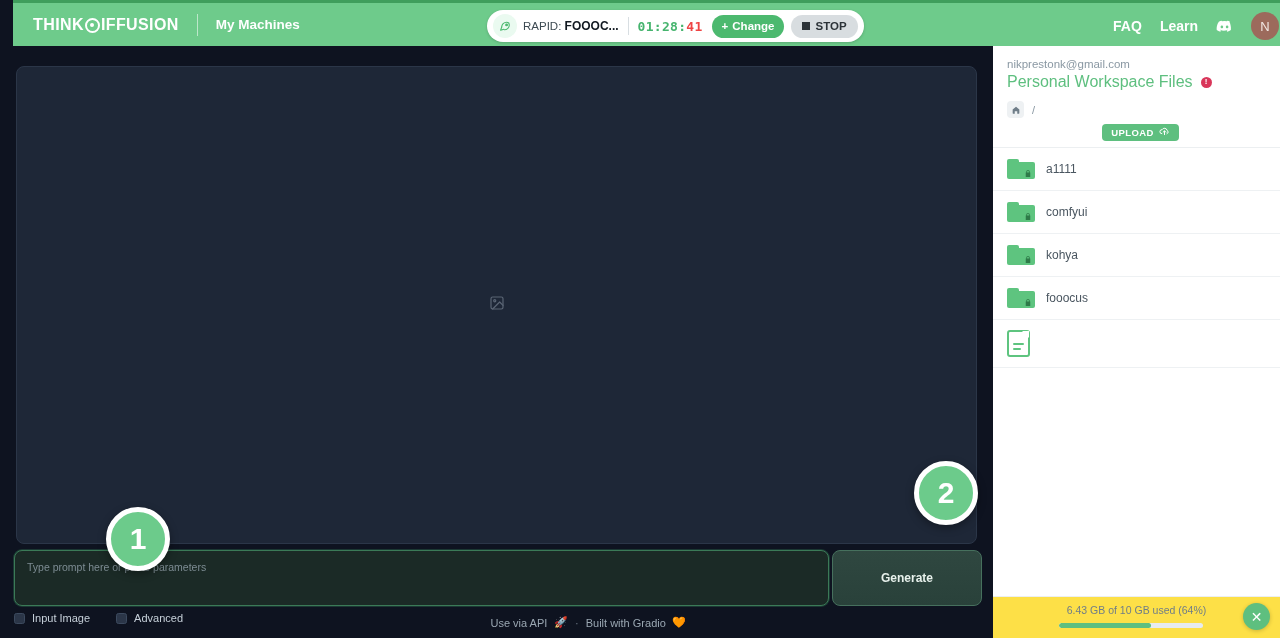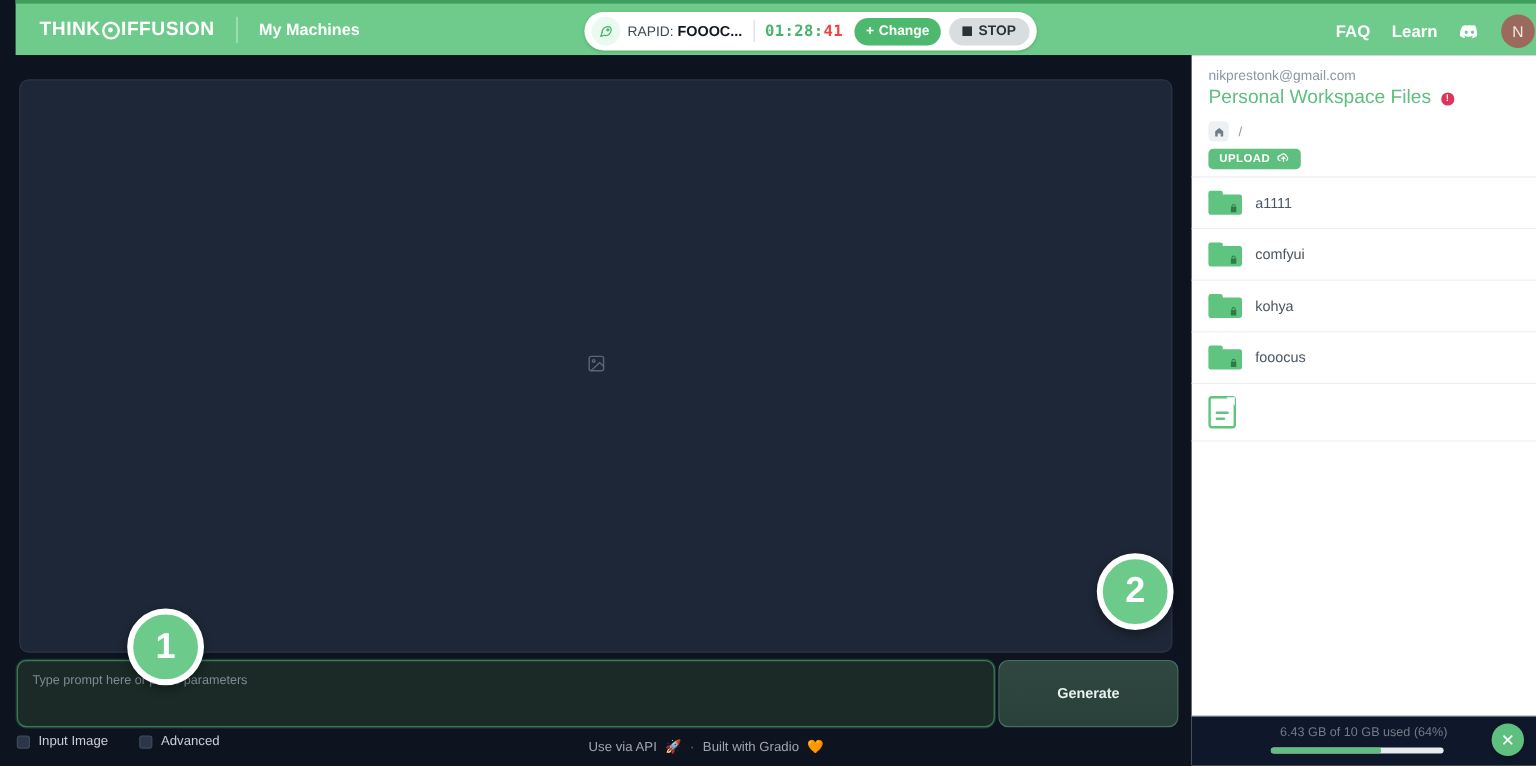--- a/index.html
+++ b/index.html
@@ -160,21 +160,21 @@
     align-items: center; justify-content: center; line-height: 1;
   }
   .crumb-row { display: flex; align-items: center; gap: 8px; padding: 10px 14px 0 14px; }
   .crumb-home {
     width: 17px; height: 17px; border-radius: 4px; background: #eef1f3;
     display: flex; align-items: center; justify-content: center;
     font-size: 9px; color: #6f7d88; cursor: pointer;
   }
   .crumb-slash { color: #8a98a3; font-size: 11px; }
   .upload-row {
-    display: flex; justify-content: flex-start; padding: 6px 6px 0 14px;
+    display: flex; justify-content: center; padding: 6px 6px 0 14px;
     border-bottom: 1px solid #eceff1; padding-bottom: 6px;
   }
   .btn-upload {
     background: #5ebf7f; color: #fff; border: none; border-radius: 4px;
     font-size: 9.5px; font-weight: bold; letter-spacing: .4px;
     height: 17px; padding: 0 9px; display: flex; align-items: center; gap: 5px;
     cursor: pointer;
   }
   .file-row {
     display: flex; align-items: center; gap: 11px;
@@ -206,21 +206,21 @@
   .file-ico .ln {
     position: absolute; left: 4px; height: 2px; background: #5ec47f; border-radius: 1px;
   }
   .file-ico .ln1 { top: 11px; width: 11px; }
   .file-ico .ln2 { top: 16px; width: 8px; }
   .f-name { color: #4a5660; font-size: 12px; }
   .f-meta { color: #9aa6af; font-size: 9px; line-height: 1.45; }
 
   .storage-bar-wrap {
     position: absolute; left: 0; bottom: 0; width: 287px; height: 42px;
-    background: #0f172a; border-top: 1px solid #eceff1;
+    background: #fde047; border-top: 1px solid #eceff1;
   }
   .storage-text {
     text-align: center; color: #6f7d88; font-size: 10.5px; padding-top: 7px;
   }
   .track {
     position: absolute; left: 66px; top: 26px; width: 144px; height: 5px;
     background: #e7ebee; border-radius: 3px; overflow: hidden;
   }
   .fill { height: 100%; background: #5ebf7f; border-radius: 3px; }
   .close-fab {

